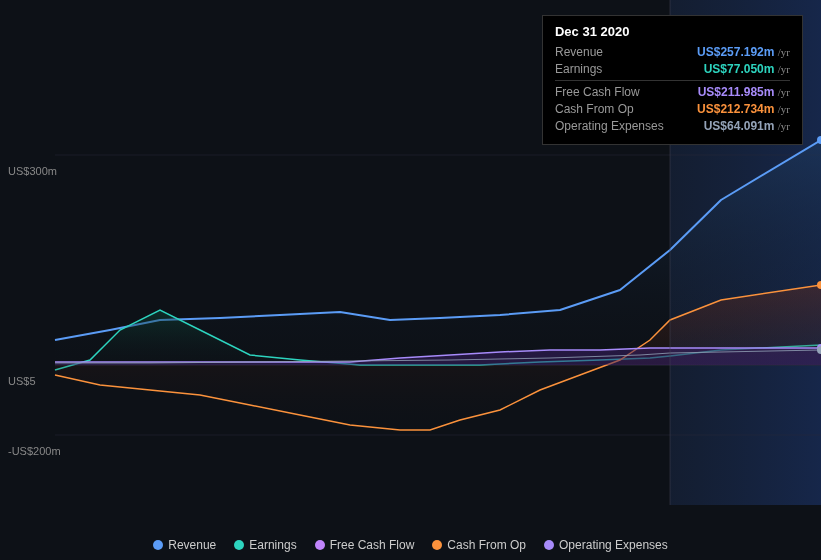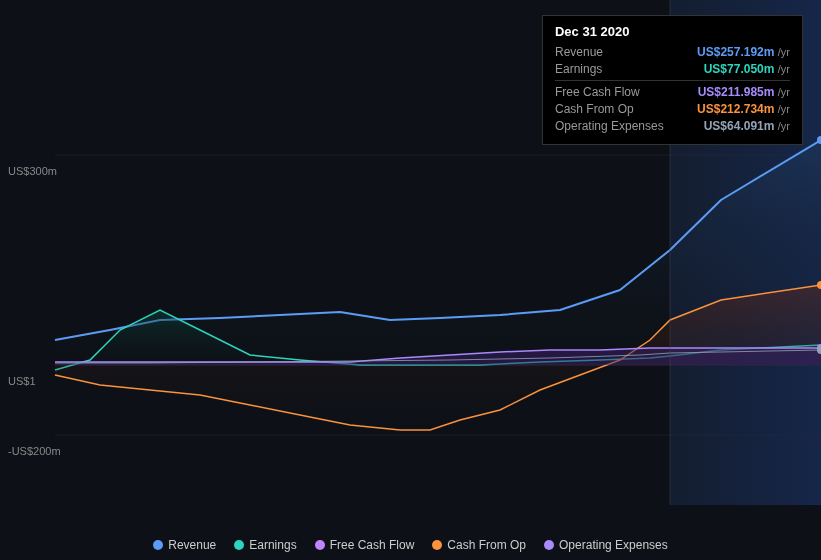--- a/index.html
+++ b/index.html
@@ -40,21 +40,21 @@
     }
     .tooltip-row {
       display: flex;
       justify-content: space-between;
       align-items: center;
       margin-bottom: 3px;
       font-size: 12px;
     }
     .tooltip-label { color: #999; }
     .tooltip-value { font-weight: bold; }
-    .tooltip-unit { color: #888; font-weight: normal; font-size: 11px; }
+    .tooltip-unit { color: #888; font-weight: normal; font-size: 11px; font-family: Liberation Serif, serif; }
     .color-blue { color: #5b9cf6; }
     .color-teal { color: #2dd4bf; }
     .color-purple { color: #a78bfa; }
     .color-orange { color: #fb923c; }
     .color-gray { color: #94a3b8; margin-left: 40px; }
     .tooltip-divider {
       border-top: 1px solid #333;
       margin: 4px 0;
     }
 
@@ -182,21 +182,21 @@
 
     <line x1="670" y1="0" x2="670" y2="505" stroke="#445" stroke-width="0.5"></line>
 
     <circle cx="821" cy="140" r="4" fill="#5b9cf6"></circle>
     <circle cx="821" cy="285" r="4" fill="#fb923c"></circle>
     <circle cx="821" cy="348" r="4" fill="#a78bfa"></circle>
     <circle cx="821" cy="350" r="4" fill="#94a3b8"></circle>
   </svg>
 
   <div class="y-label" style="top: 148px;">US$300m</div>
-  <div class="y-label" style="top: 358px;">US$1</div>
+  <div class="y-label" style="top: 358px;">US$5</div>
   <div class="y-label" style="top: 428px;">-US$200m</div>
 
 
   <div class="tooltip-box">
     <div class="tooltip-date">Dec 31 2020</div>
     <div class="tooltip-row">
       <span class="tooltip-label">Revenue</span>
       <span class="tooltip-value color-blue">US$257.192m <span class="tooltip-unit">/yr</span></span>
     </div>
     <div class="tooltip-row">

